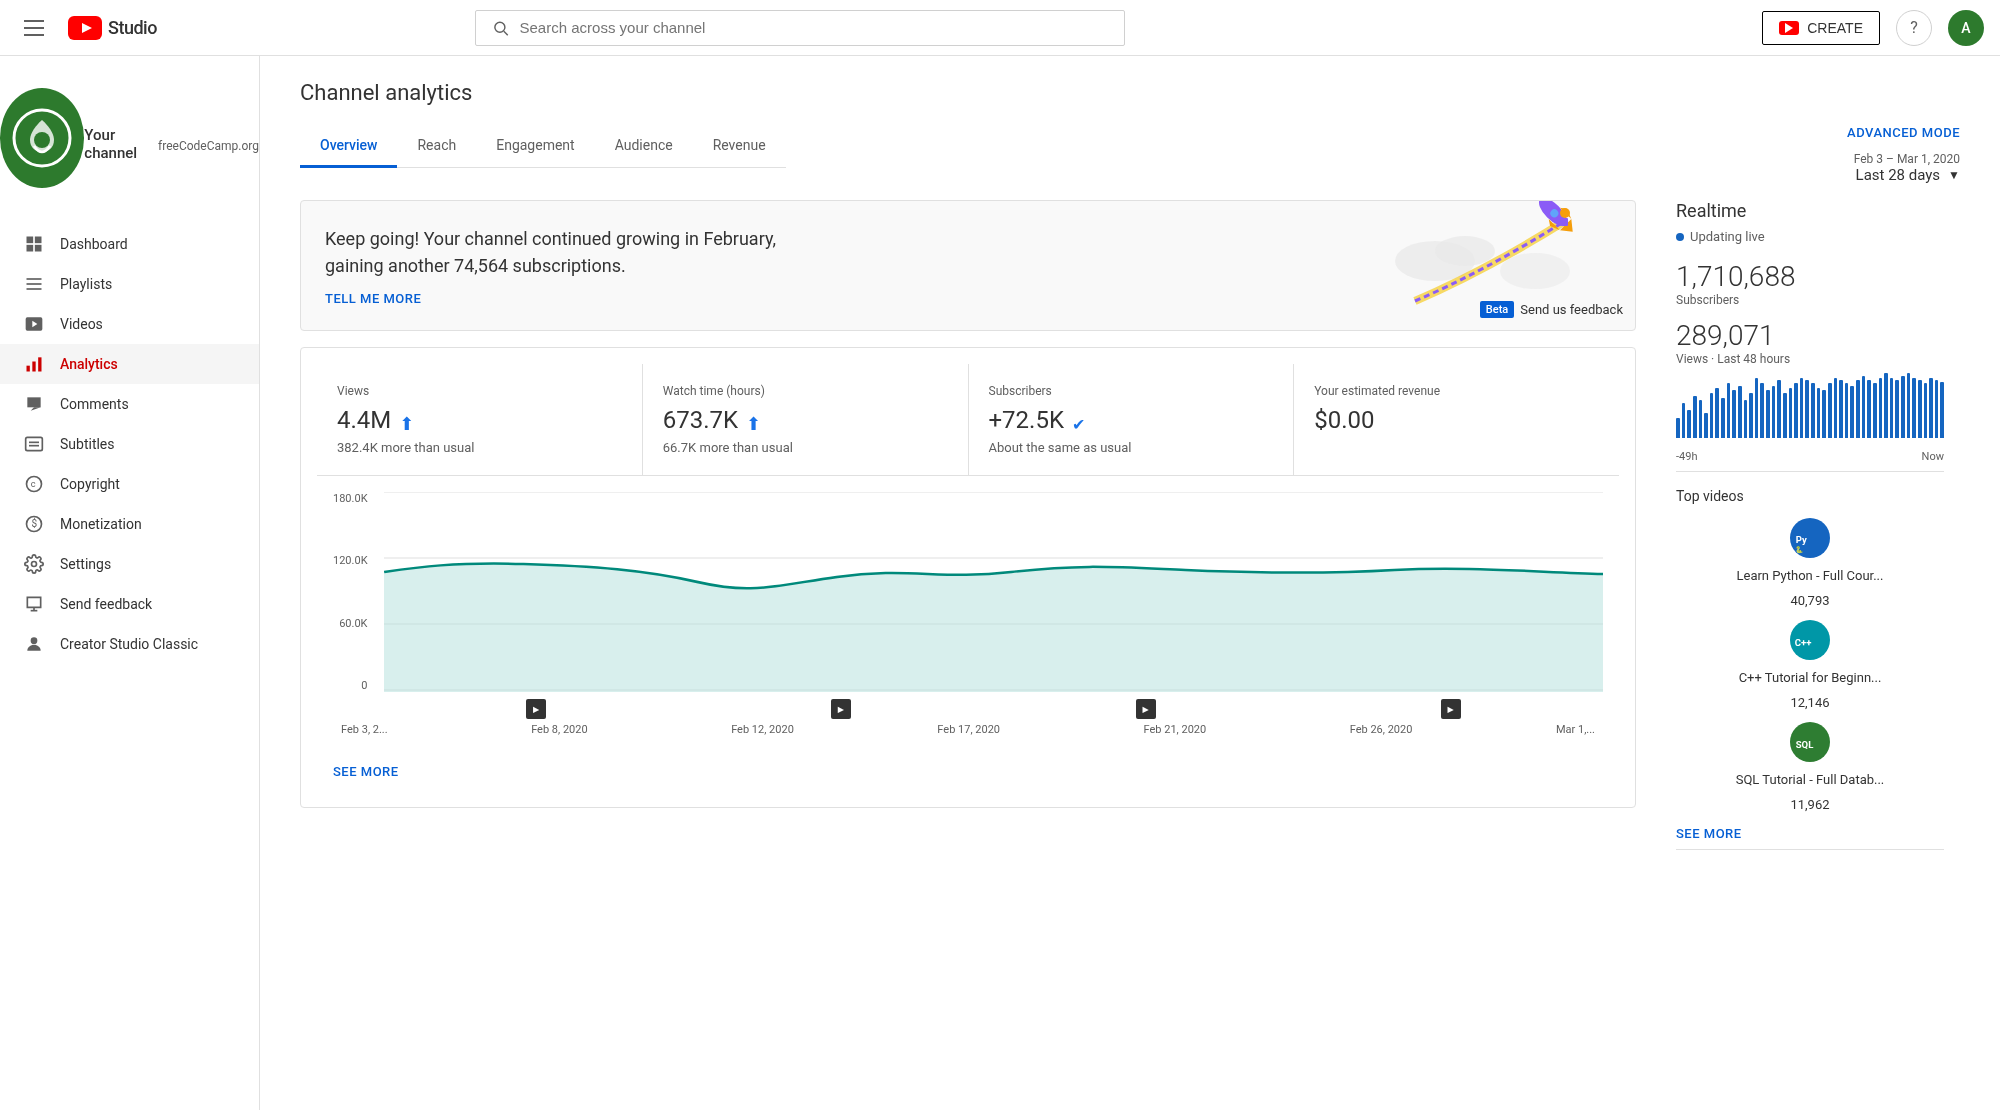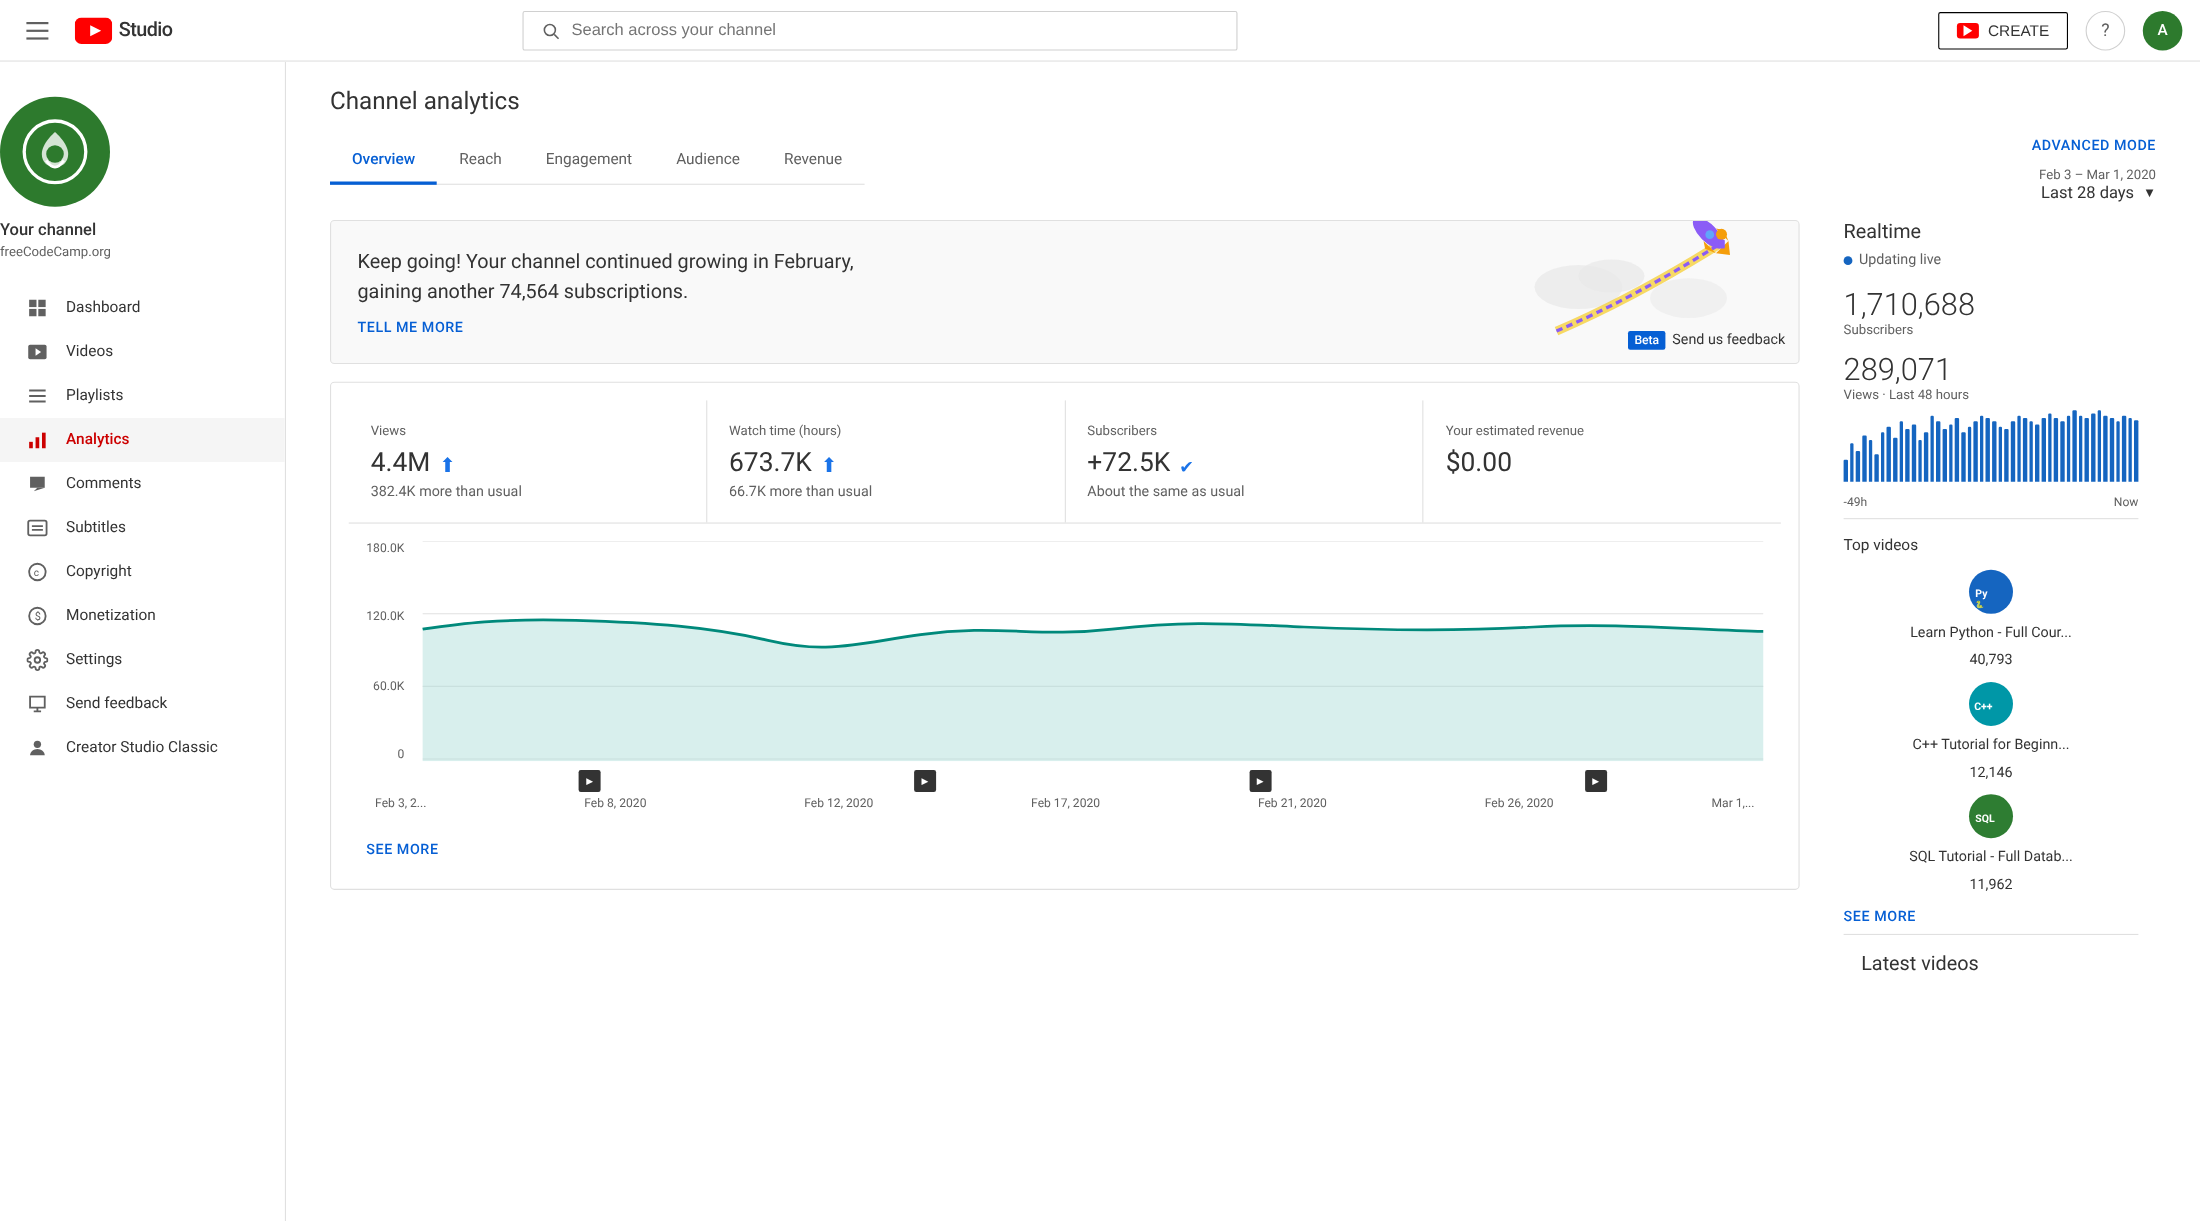--- a/index.html
+++ b/index.html
@@ -47,21 +47,21 @@
     }
 
     
     .layout { display: flex; margin-top: 56px; }
 
     
     .sidebar {
       width: 260px; min-height: calc(100vh - 56px); border-right: 1px solid #e0e0e0;
       padding: 16px 0; position: fixed; top: 56px; left: 0; background: #fff; overflow-y: auto;
     }
-    .channel-info { display: flex; flex-direction: column; padding: 16px 0 24px; }
+    .channel-info { display: flex; flex-direction: row; align-items: center; padding: 16px 0 24px; }
     .channel-avatar {
       width: 100px; height: 100px; border-radius: 50%; background: #2d7a2d;
       display: flex; align-items: center; justify-content: center; margin-bottom: 12px;
     }
     .channel-avatar svg { width: 60px; height: 60px; }
     .channel-name { font-size: 15px; font-weight: 500; color: #333; }
     .channel-url { font-size: 12px; color: #606060; margin-top: 4px; }
     .nav-item {
       display: flex; align-items: center; gap: 16px;
       padding: 10px 24px; cursor: pointer; color: #333; font-size: 14px;
@@ -221,35 +221,35 @@
               <rect x="13" y="3" width="8" height="8"></rect>
               <rect x="3" y="13" width="8" height="8"></rect>
               <rect x="13" y="13" width="8" height="8"></rect>
             </svg>
         </span>
         <span>Dashboard</span>
       </div>
       <div class="nav-item">
         <span class="nav-icon">
           <svg width="20" height="20" viewBox="0 0 24 24" fill="#606060">
-              <rect x="2" y="4" width="20" height="16" rx="2"></rect>
-              <polygon points="10,8 10,16 16,12" fill="white"></polygon>
-            </svg>
-        </span>
-        <span>Videos</span>
-      </div>
-      <div class="nav-item">
-        <span class="nav-icon">
-          <svg width="20" height="20" viewBox="0 0 24 24" fill="#606060">
               <line x1="3" y1="6" x2="21" y2="6" stroke="#606060" stroke-width="2"></line>
               <line x1="3" y1="12" x2="21" y2="12" stroke="#606060" stroke-width="2"></line>
               <line x1="3" y1="18" x2="21" y2="18" stroke="#606060" stroke-width="2"></line>
             </svg>
         </span>
         <span>Playlists</span>
+      </div>
+      <div class="nav-item">
+        <span class="nav-icon">
+          <svg width="20" height="20" viewBox="0 0 24 24" fill="#606060">
+              <rect x="2" y="4" width="20" height="16" rx="2"></rect>
+              <polygon points="10,8 10,16 16,12" fill="white"></polygon>
+            </svg>
+        </span>
+        <span>Videos</span>
       </div>
       <div class="nav-item active">
         <span class="nav-icon">
           <svg width="20" height="20" viewBox="0 0 24 24" fill="#cc0000">
               <rect x="3" y="14" width="4" height="7"></rect>
               <rect x="10" y="9" width="4" height="12"></rect>
               <rect x="17" y="4" width="4" height="17"></rect>
             </svg>
         </span>
         <span>Analytics</span>
@@ -582,19 +582,18 @@
               <div class="video-info">
                 <div class="video-title-text">SQL Tutorial - Full Datab...</div>
               </div>
               <div class="video-views">11,962</div>
             </div>
           </div>
 
           <a class="see-more-panel">SEE MORE</a>
 
           <hr class="divider">
-          <div class="latest-videos-title">Latest videos</div>
         </div>
       </div>
 
     </div>
   </main>
 </div>
 
 </body></html>

